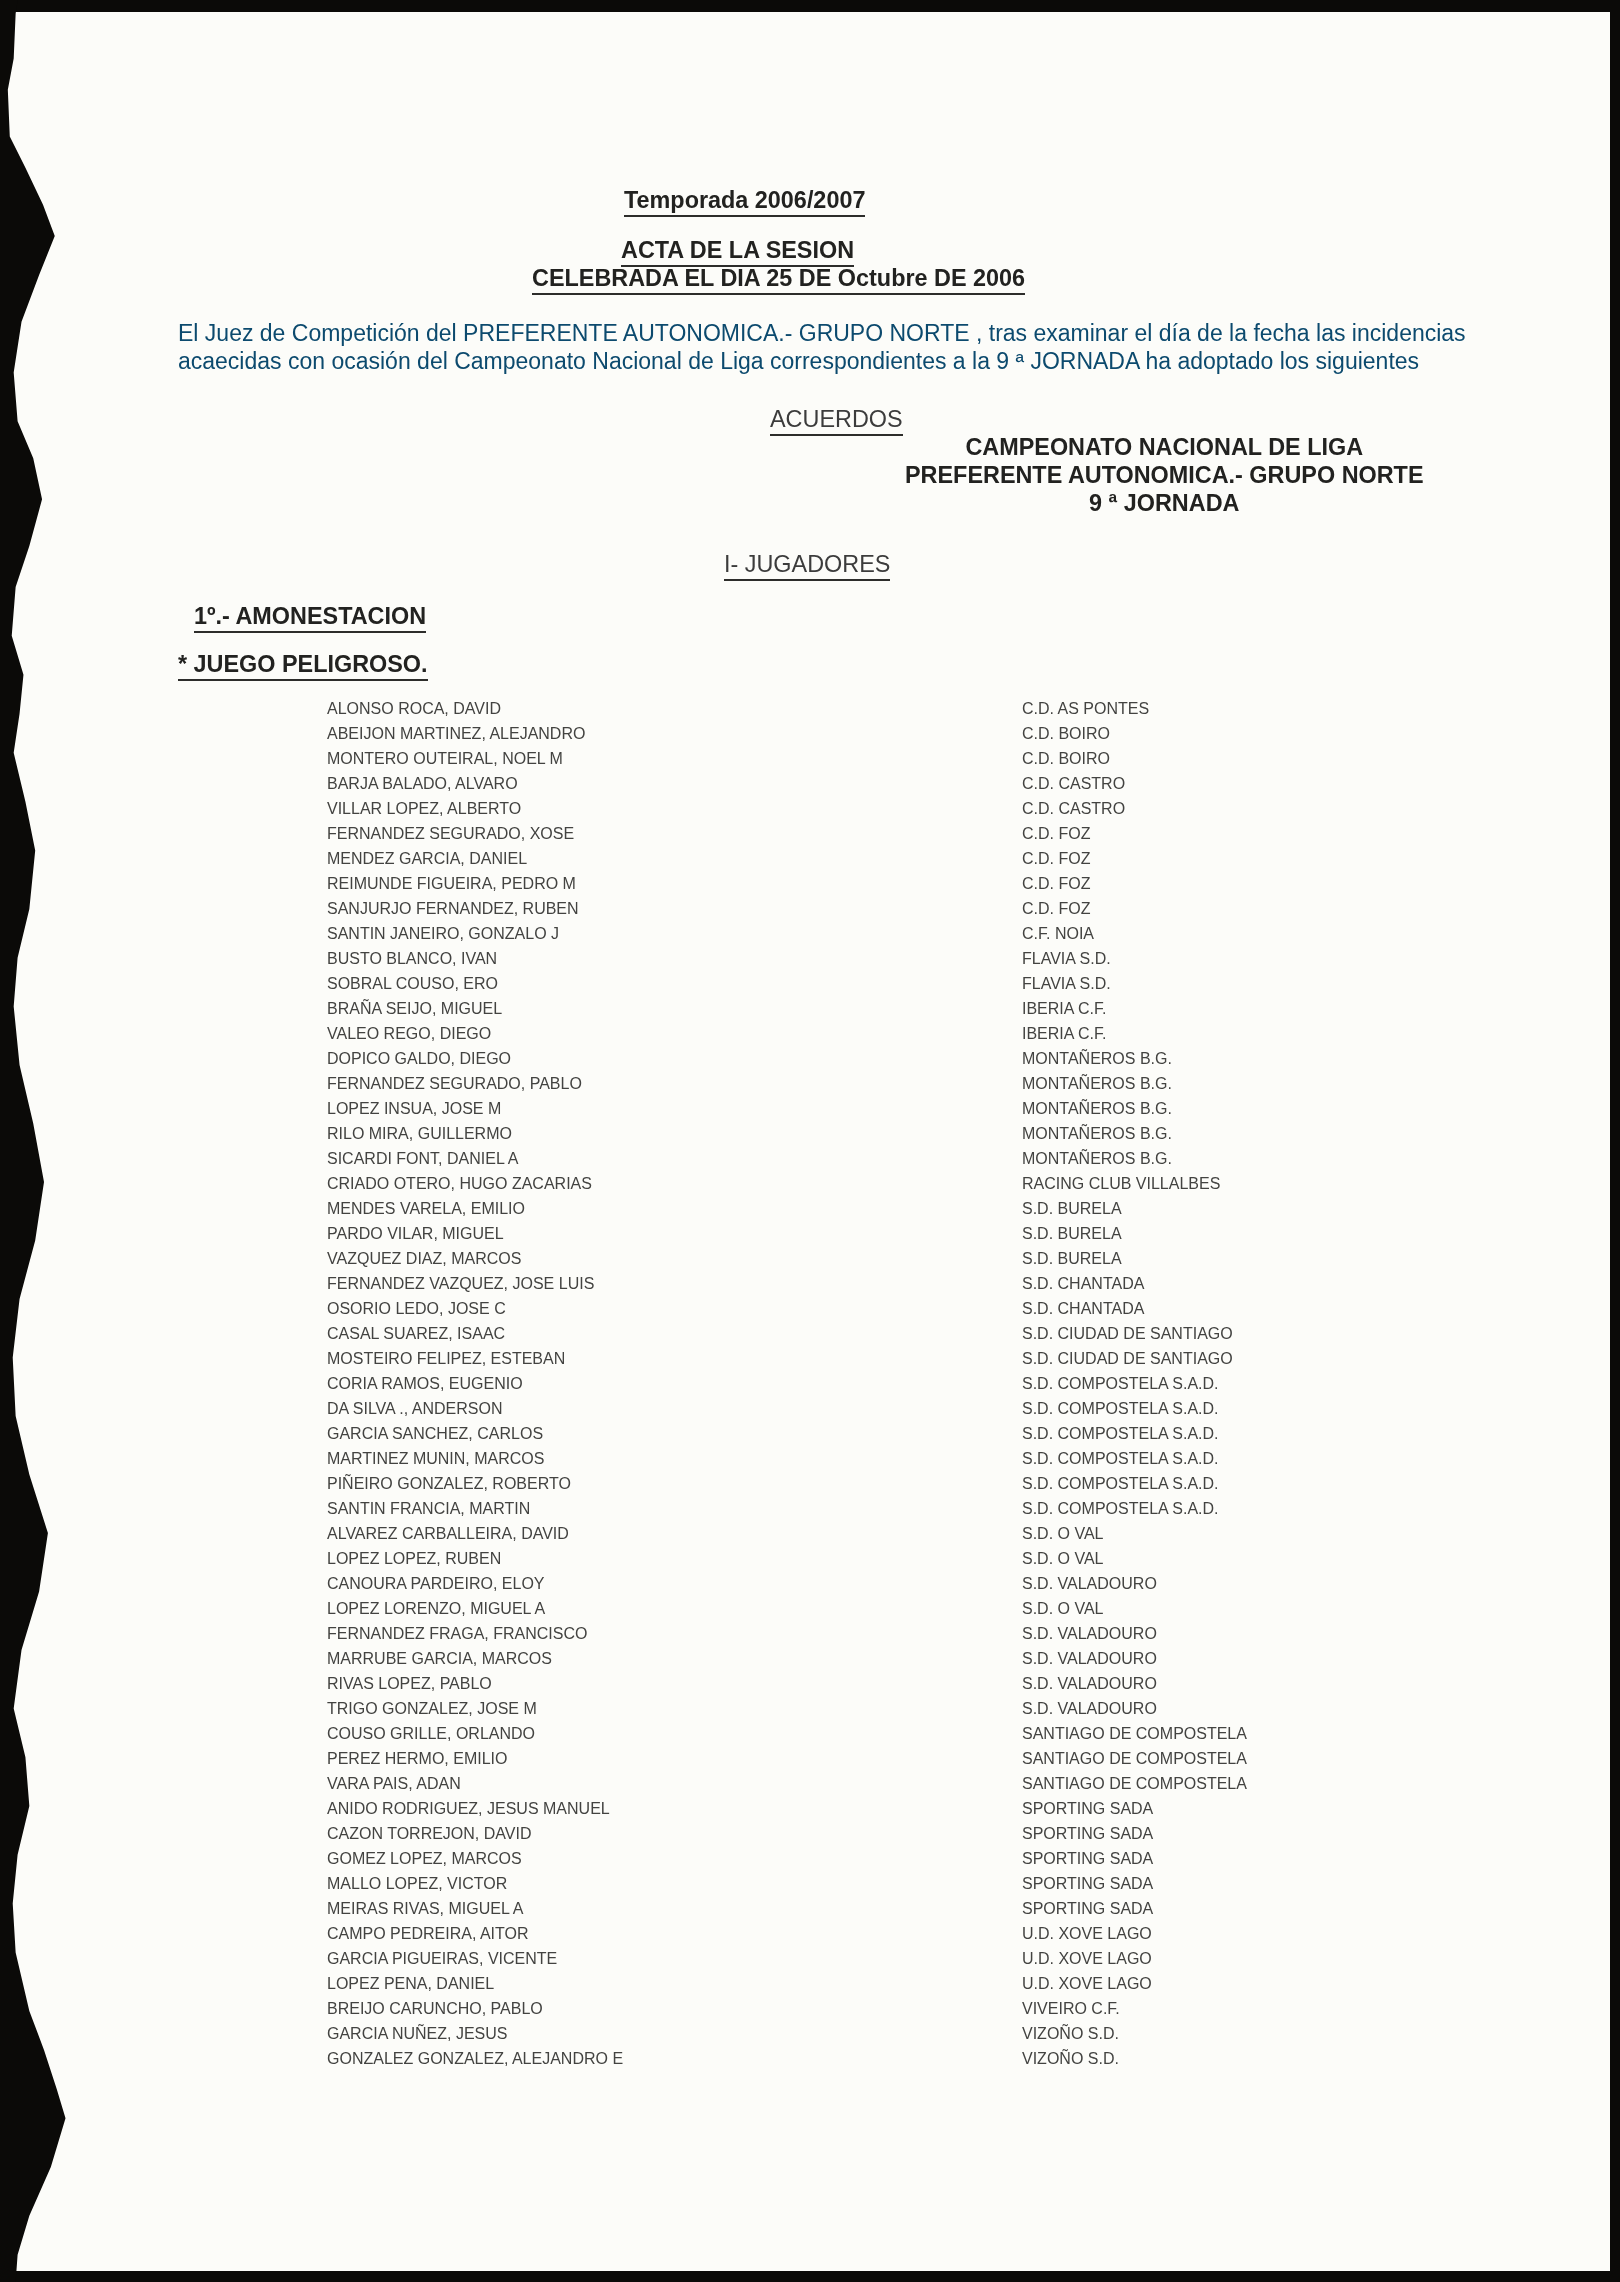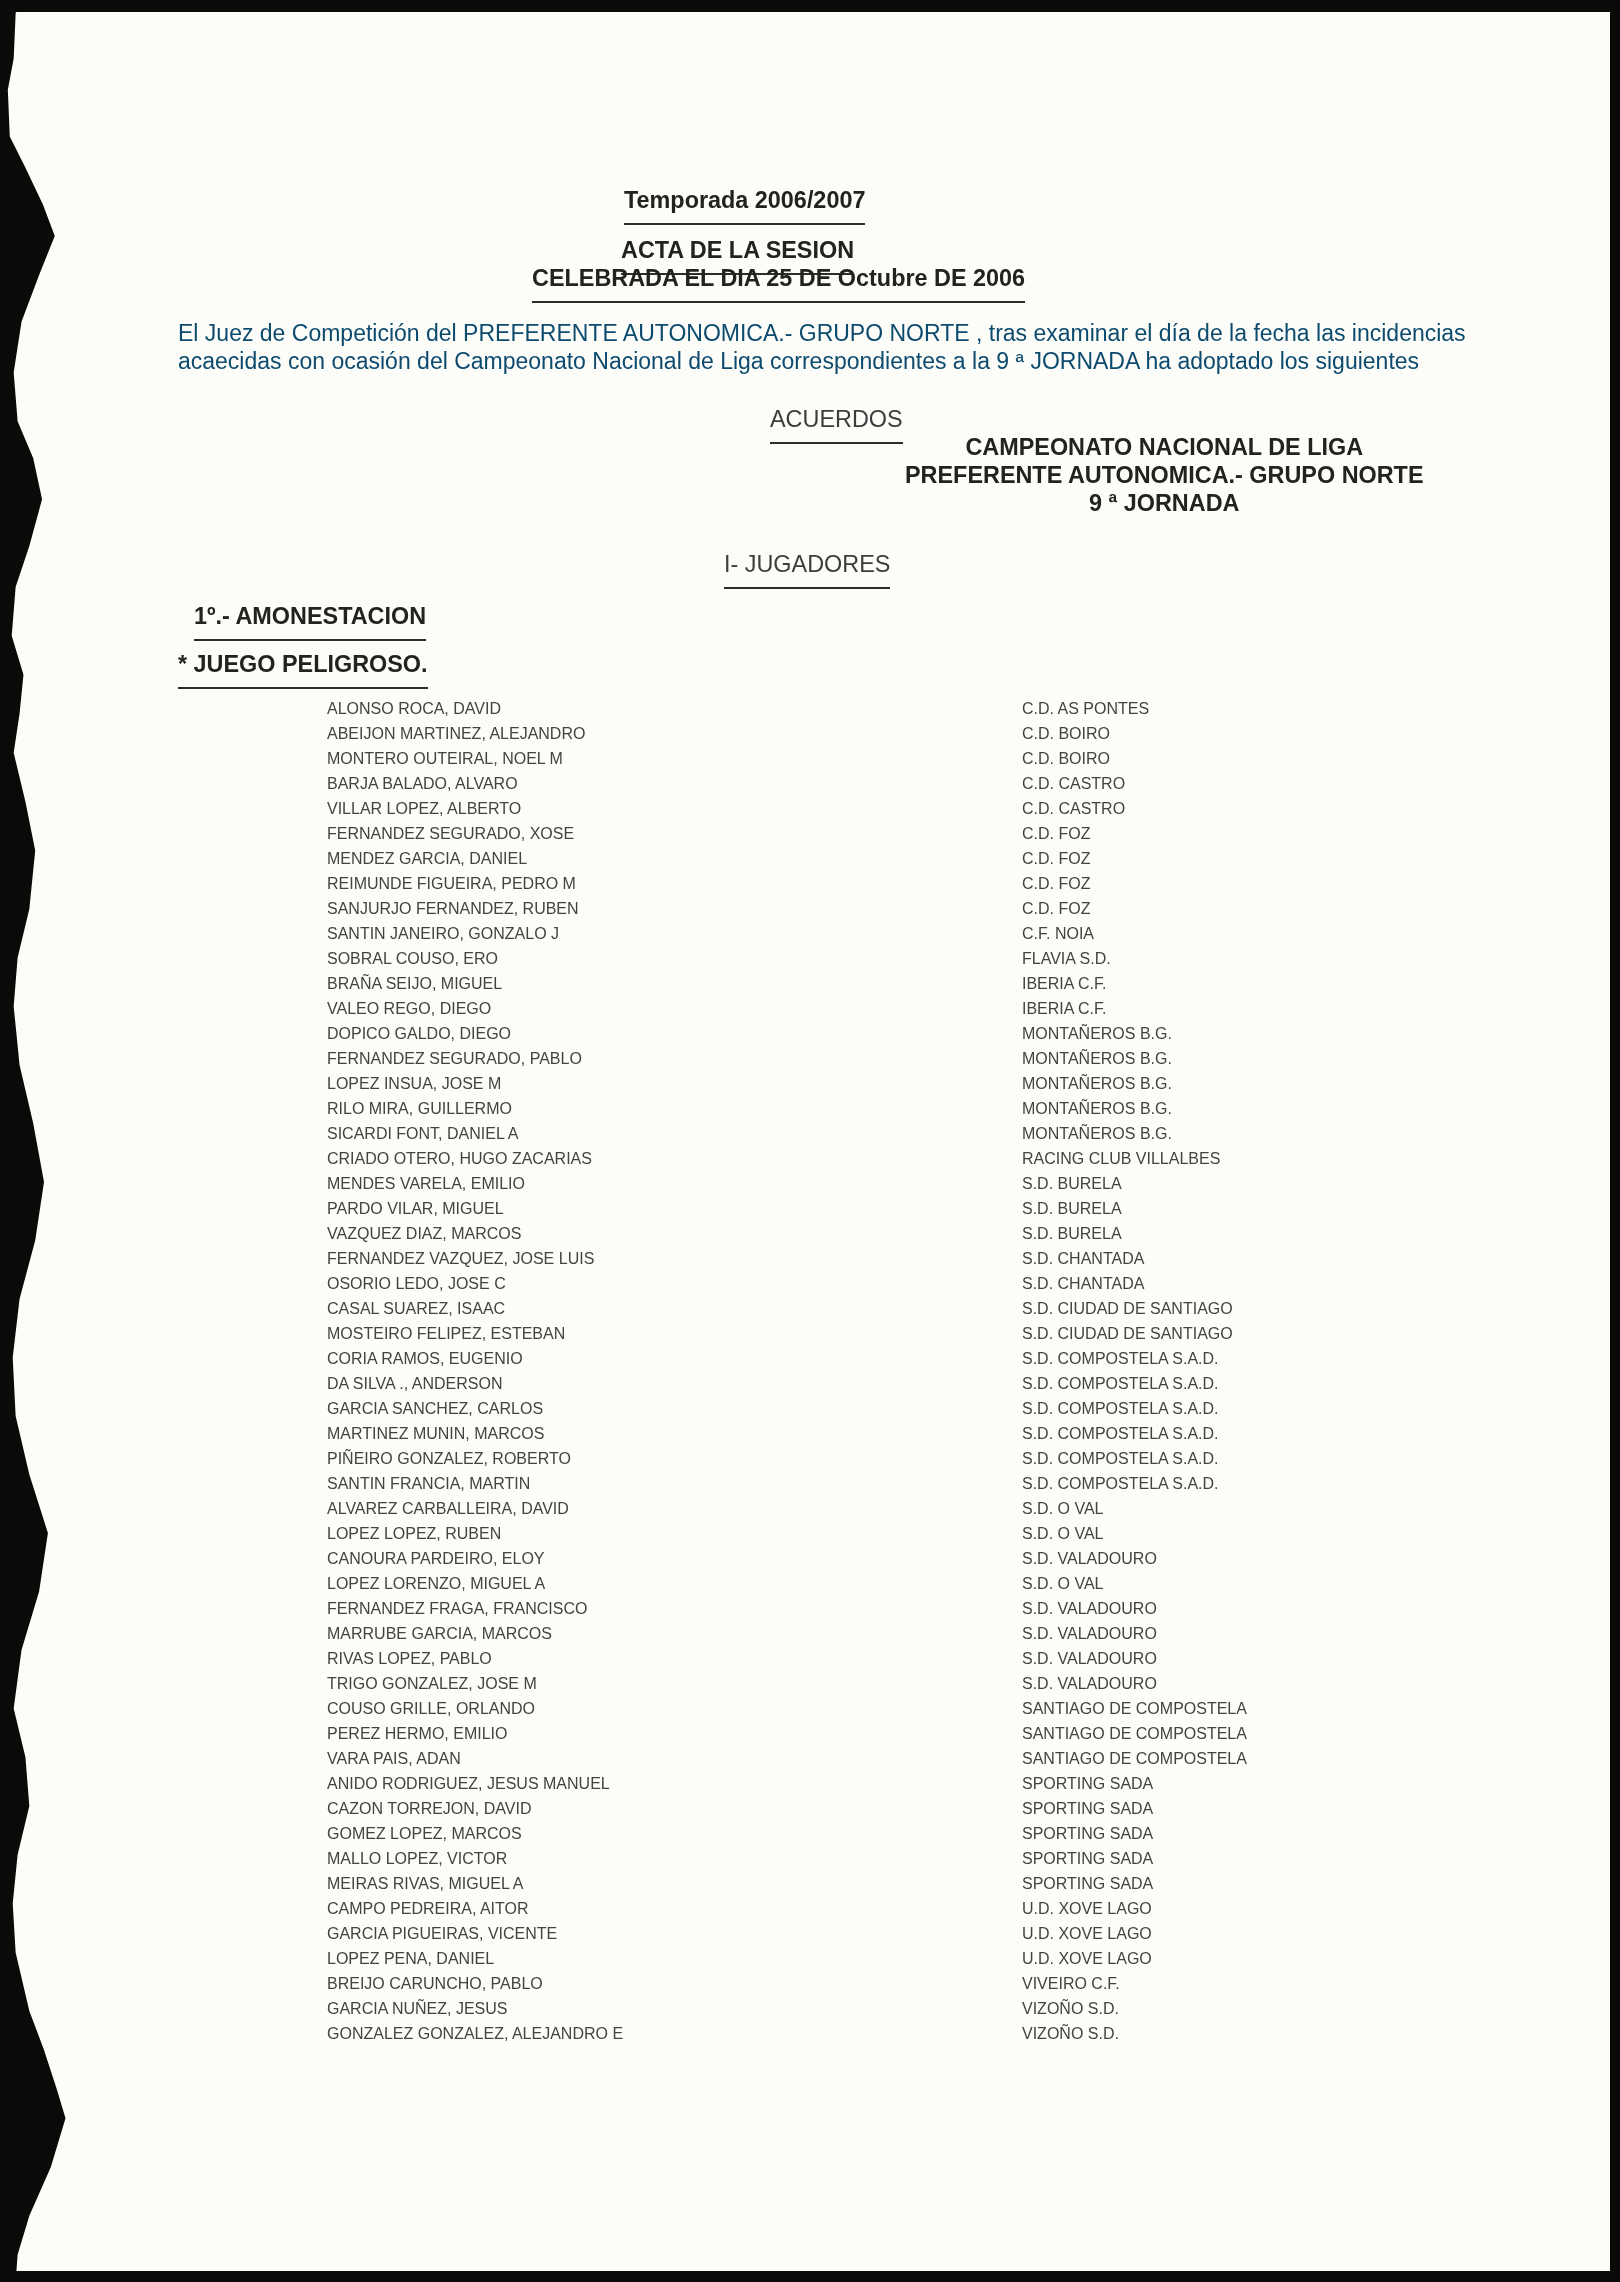--- a/index.html
+++ b/index.html
@@ -13,21 +13,21 @@
   }
   
   .bar{position:absolute;background:#0b0a08;}
   .bar.top{top:0;left:0;right:0;height:11.7px;}
   .bar.bottom{bottom:0;left:0;right:0;height:10.7px;}
   .bar.right{top:0;bottom:0;right:0;width:10.7px;}
   .torn-edge{position:absolute;top:0;left:0;width:88px;height:2282px;}
   
   .abs{position:absolute;white-space:nowrap;}
   .hd{font-weight:bold;color:#222220;}
-  .underlined{border-bottom:2.9px solid #2d2d2b;padding-bottom:10px;}
+  .underlined{border-bottom:2.9px solid #2d2d2b;padding-bottom:2px;}
   .title{font-size:23.4px;}
   .para{font-size:23px;color:#0c4a6e;line-height:28px;}
   .comp{font-size:23.4px;line-height:28px;font-weight:bold;color:#222220;}
   .list{position:absolute;left:327px;top:696px;font-size:16px;color:#434341;}
   .row{height:25px;line-height:25px;white-space:nowrap;}
   .row .p{display:inline-block;width:695px;vertical-align:top;}
   .row .c{display:inline-block;vertical-align:top;}
 </style>
 </head>
 <body>
@@ -118,20 +118,23 @@
       </div>
 
       <div class="row">
         <span class="p">SANJURJO FERNANDEZ, RUBEN</span><span class="c">C.D. FOZ</span>
       </div>
 
       <div class="row">
         <span class="p">SANTIN JANEIRO, GONZALO J</span><span class="c">C.F. NOIA</span>
       </div>
 
+      <div class="row">
+        <span class="p">BUSTO BLANCO, IVAN</span><span class="c">FLAVIA S.D.</span>
+      </div>
 
       <div class="row">
         <span class="p">SOBRAL COUSO, ERO</span><span class="c">FLAVIA S.D.</span>
       </div>
 
       <div class="row">
         <span class="p">BRAÑA SEIJO, MIGUEL</span><span class="c">IBERIA C.F.</span>
       </div>
 
       <div class="row">

